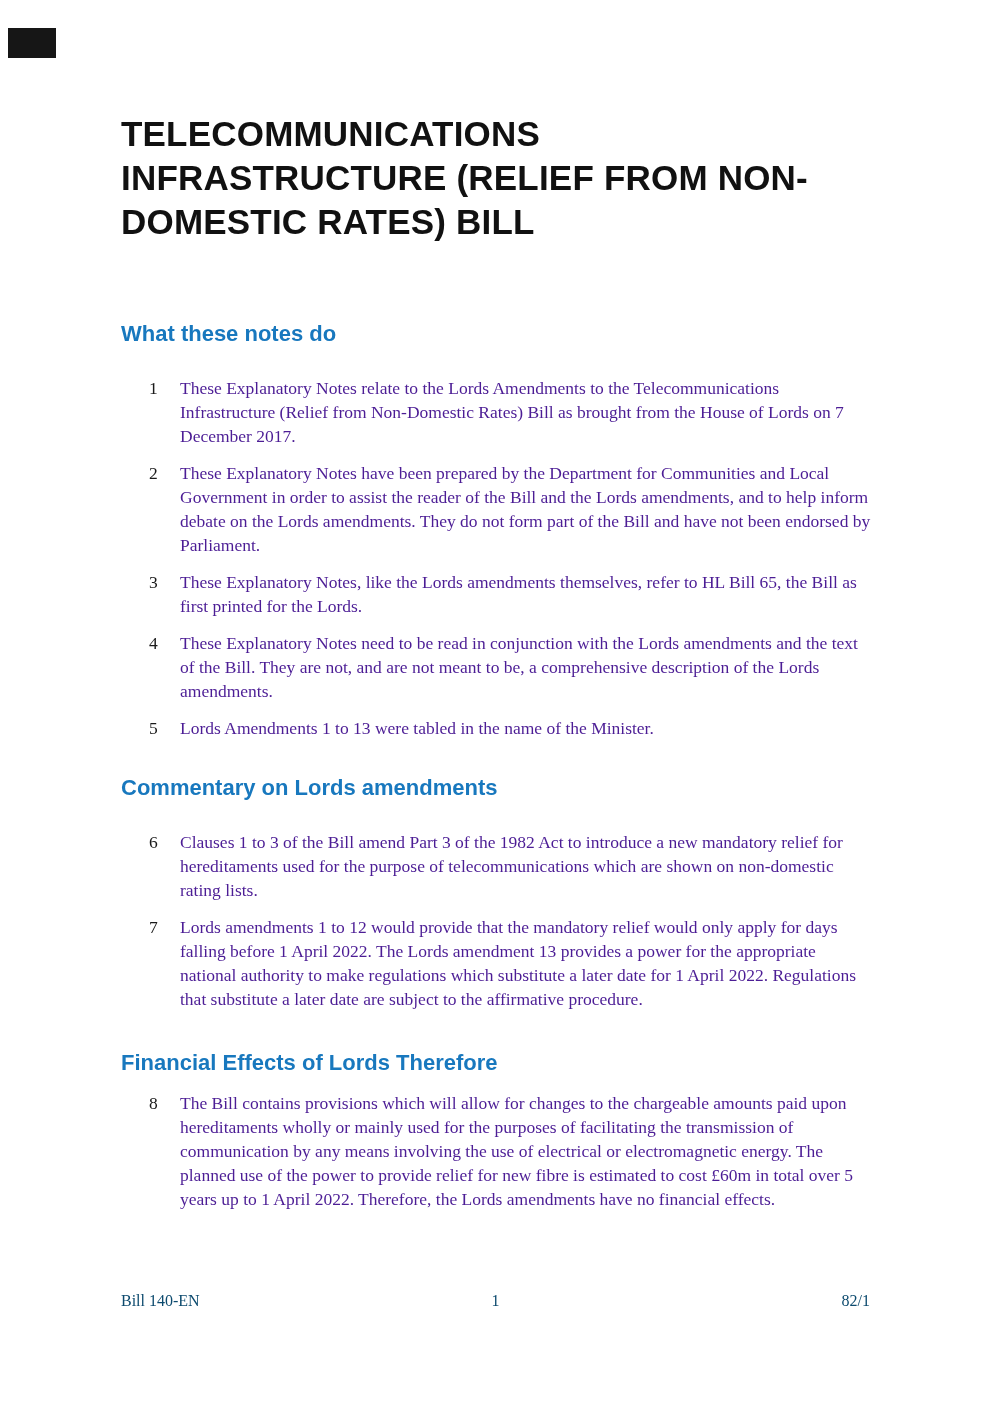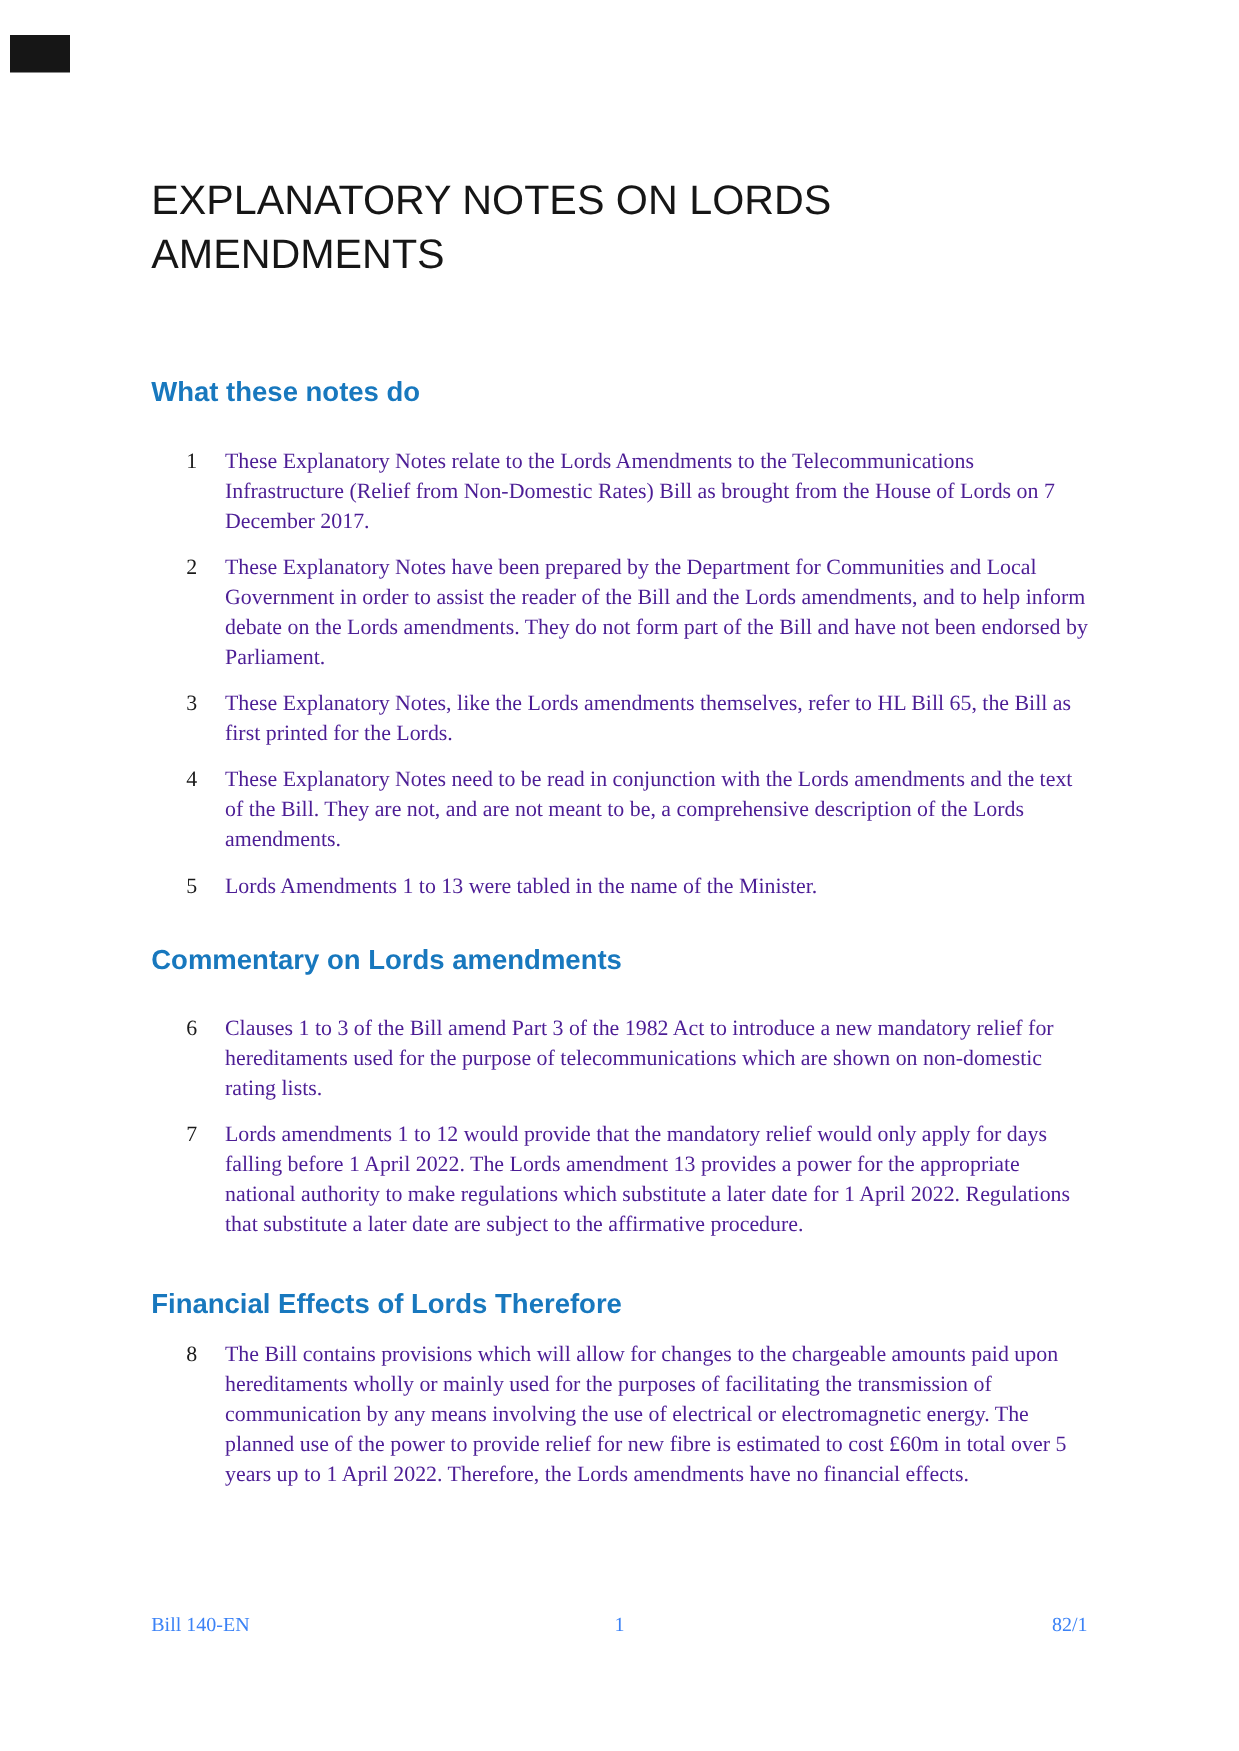--- a/index.html
+++ b/index.html
@@ -79,21 +79,21 @@
     line-height: 24px;
     color: #4c1d95;
   }
   .footer {
     position: absolute;
     left: 121px;
     right: 121px;
     top: 1292px;
     height: 22px;
     font-size: 16px;
-    color: #3b82f6;
+    color: #0c4a6e;
   }
   .footer .left {
     position: absolute;
     left: 0;
     top: 0;
   }
   .footer .center {
     position: absolute;
     left: 0;
     right: 0;
@@ -108,23 +108,24 @@
 </style>
 </head>
 <body>
 
 <div class="page">
 
   <div class="corner-mark"></div>
 
   <div class="content">
 
+    <h1 class="bill-title"><span>TELECOMMUNICATIONS</span><br>
+      <span>INFRASTRUCTURE (RELIEF FROM NON-</span><br>
+      <span>DOMESTIC RATES) BILL</span></h1>
 
-    <h2 class="notes-subtitle"><span>EXPLANATORY NOTES ON LORDS</span><br>
-      <span>AMENDMENTS</span></h2>
 
     <section>
       <h3 class="section-heading first">What these notes do</h3>
 
       <div class="para">
         <span class="num">1</span>
         <p>These Explanatory Notes relate to the Lords Amendments to the Telecommunications Infrastructure (Relief from Non-Domestic Rates) Bill as brought from the House of Lords on 7 December 2017.</p>
       </div>
       <div class="para">
         <span class="num">2</span>

